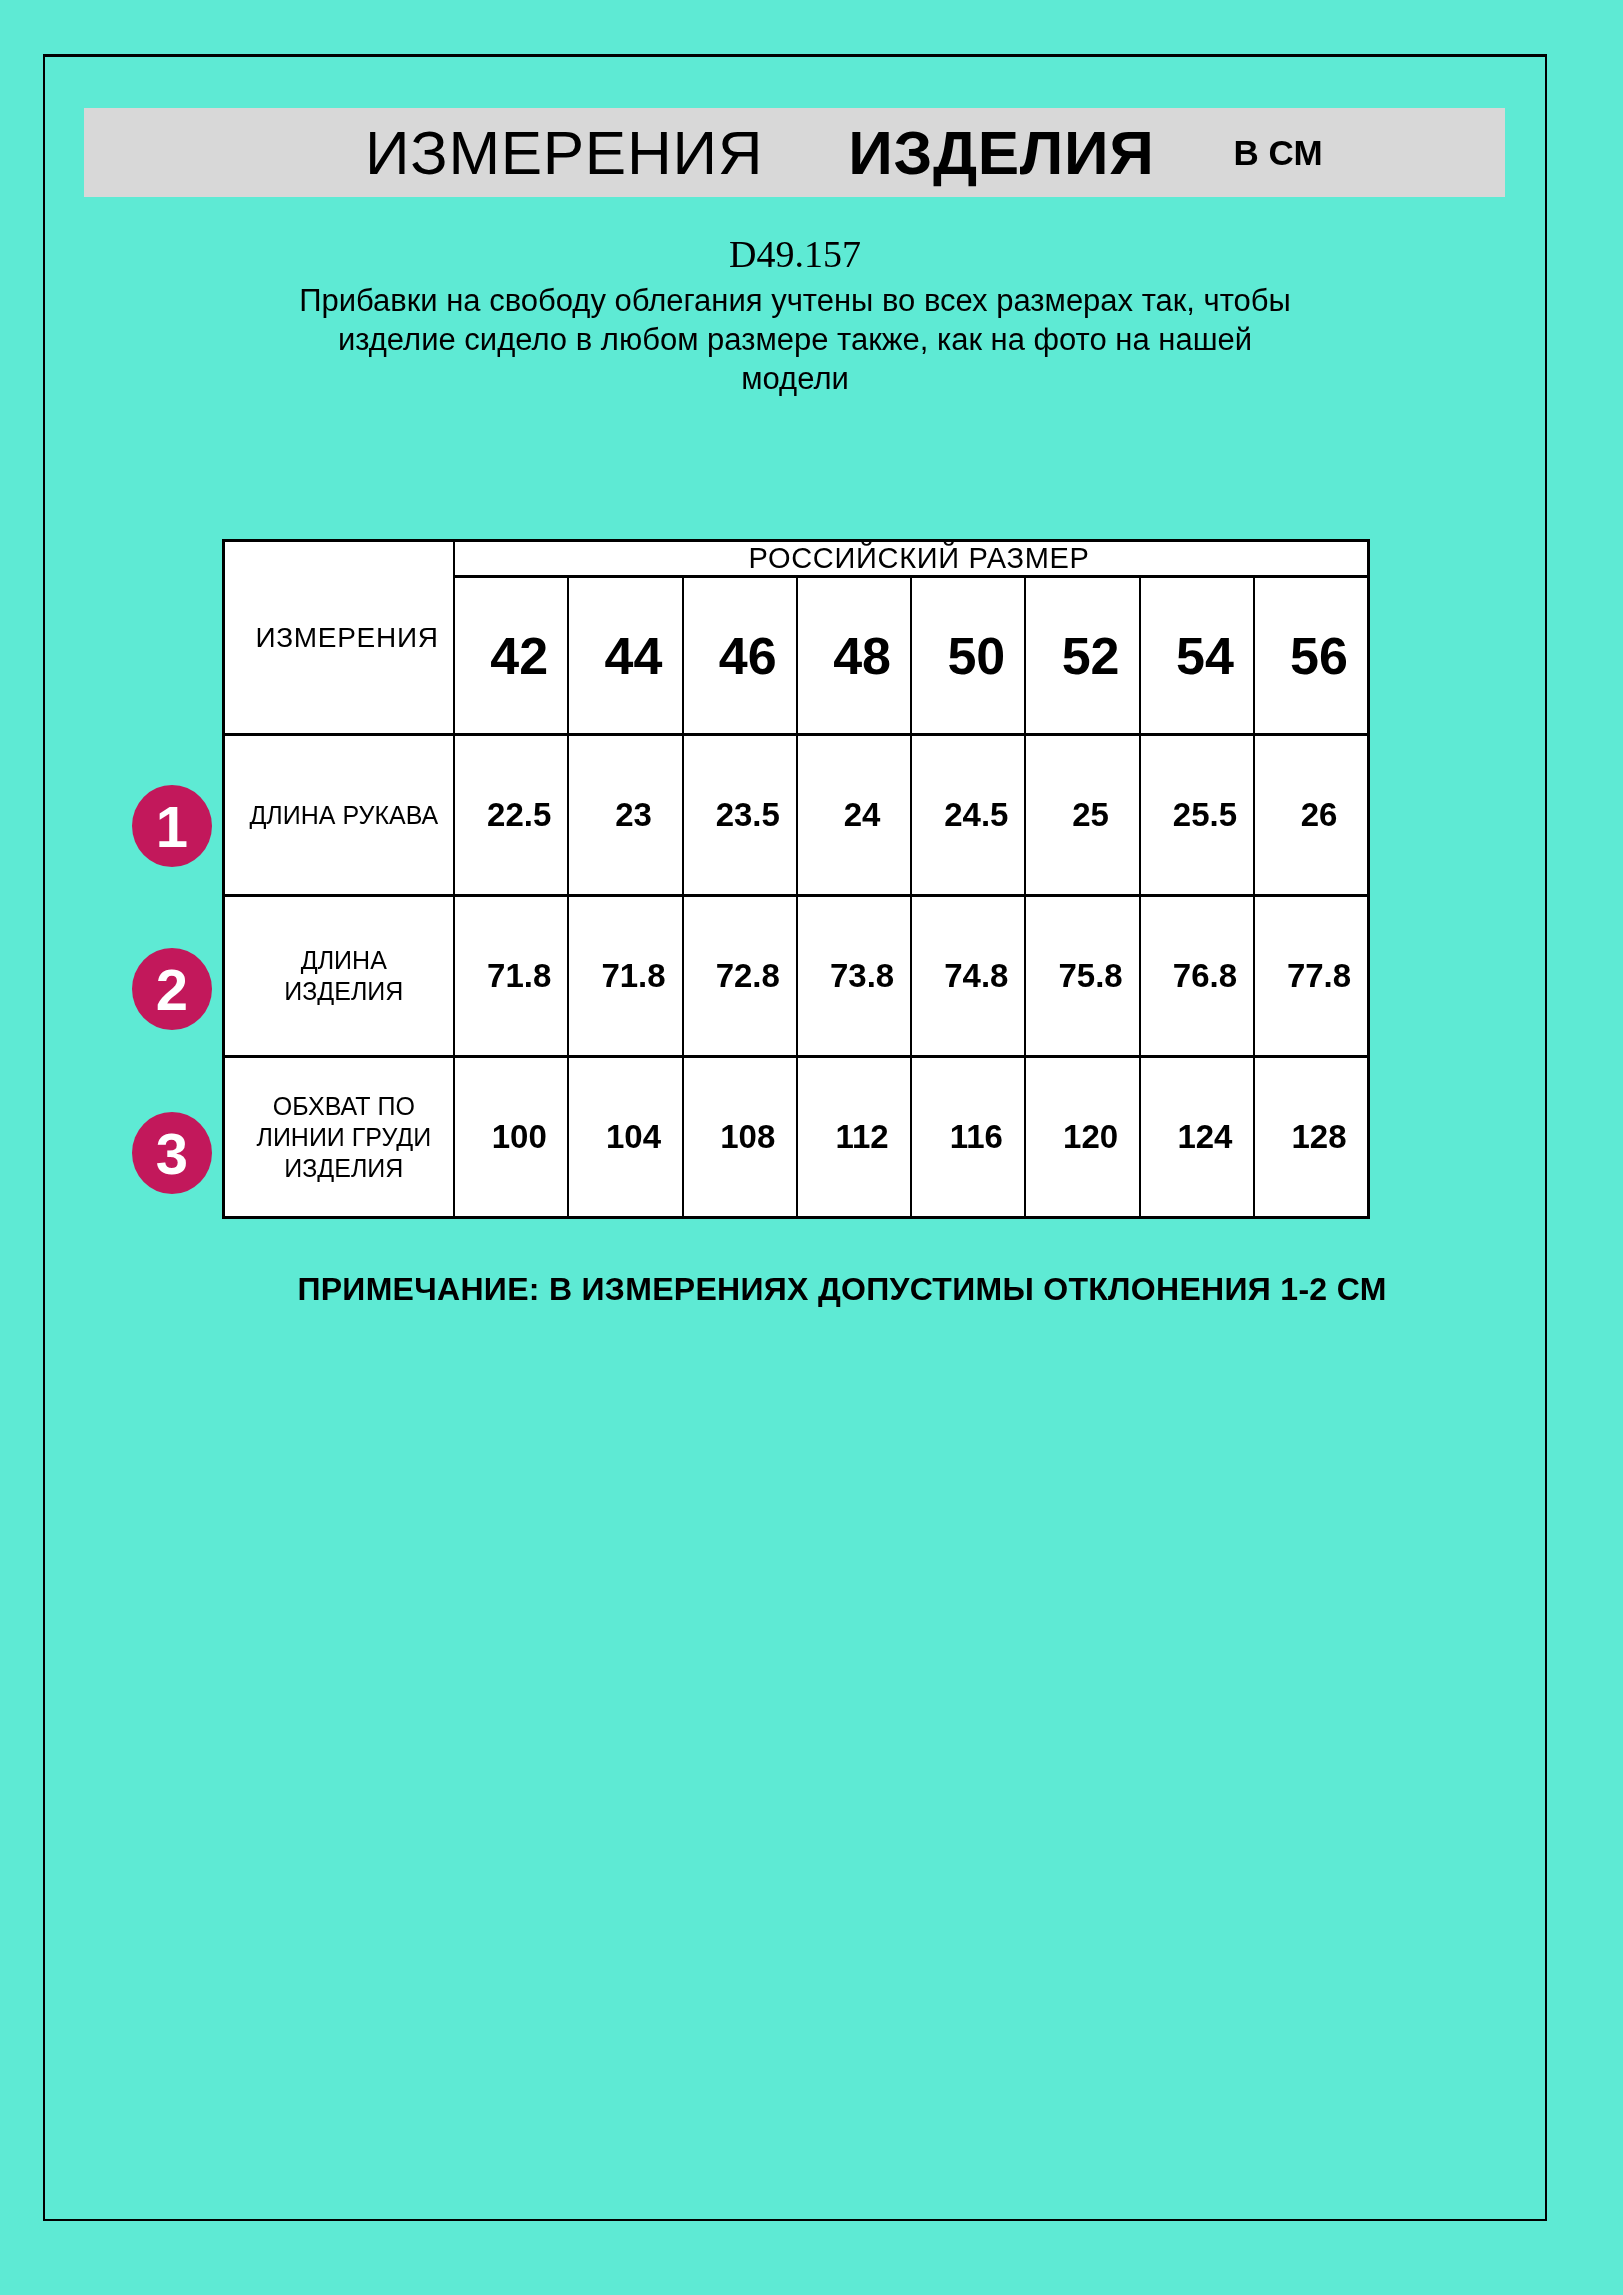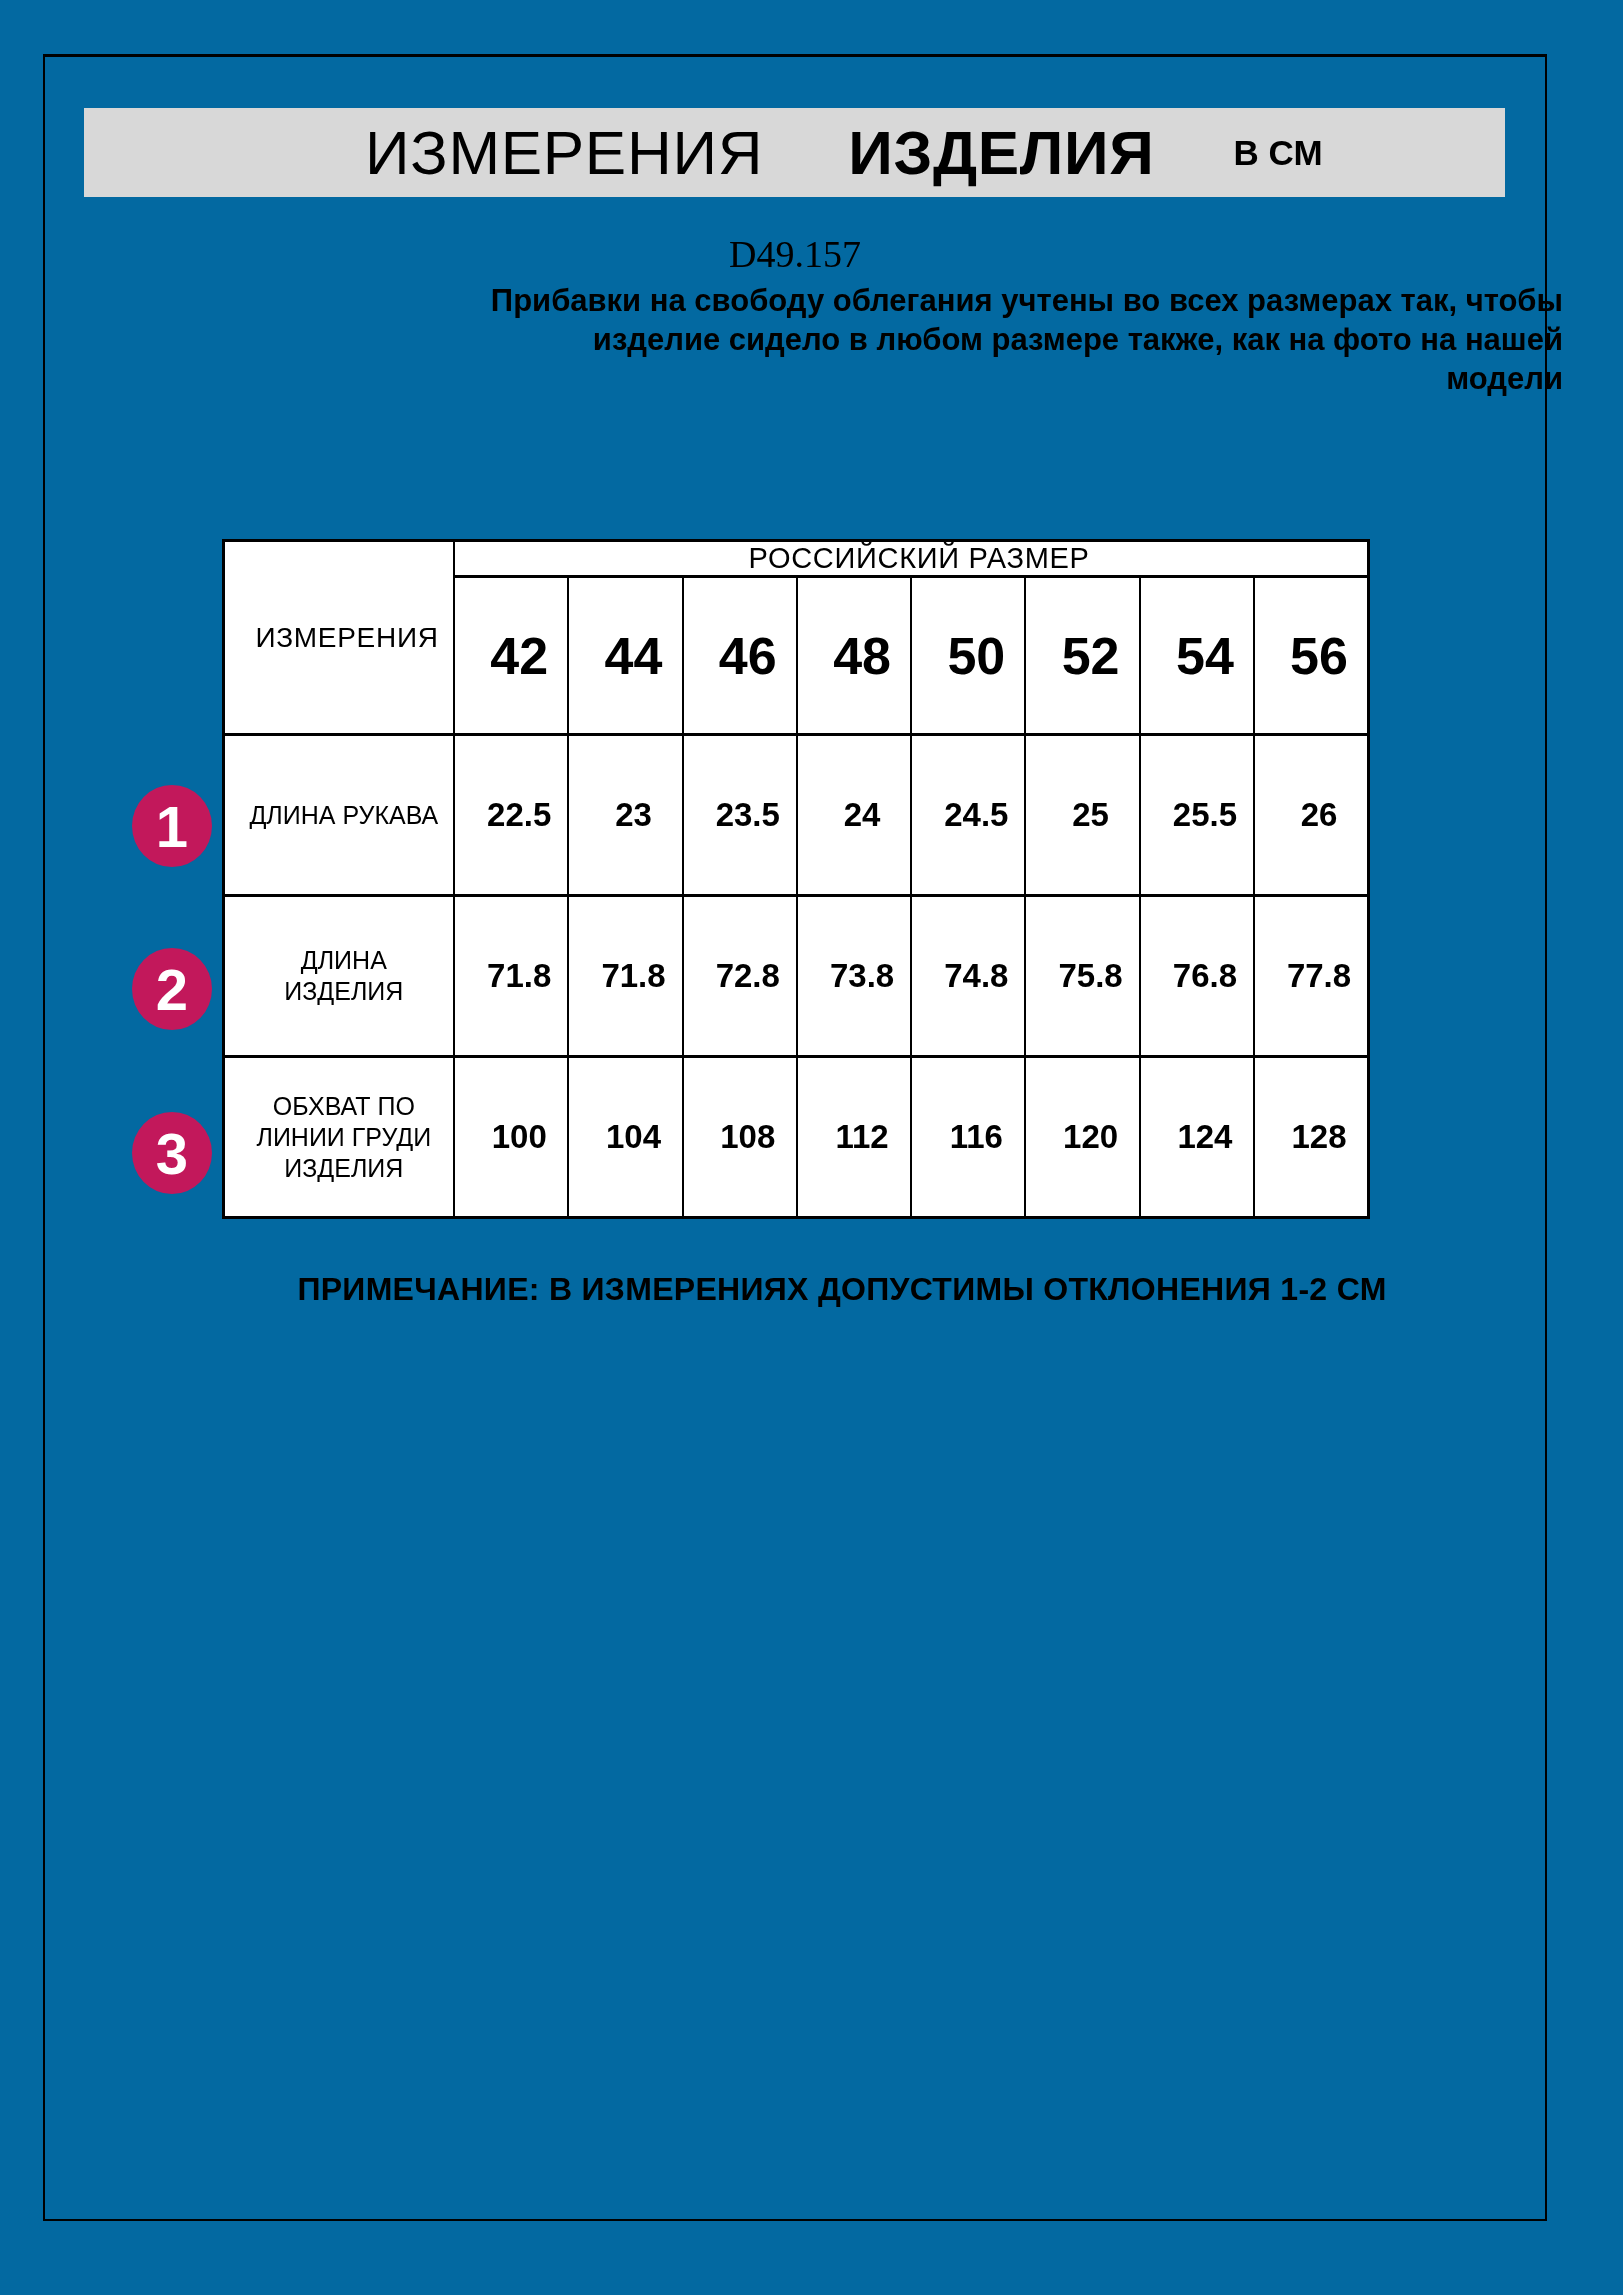--- a/index.html
+++ b/index.html
@@ -5,21 +5,21 @@
   * { margin: 0; padding: 0; box-sizing: border-box; }
   html, body { background: #ffffff; }
   body {
     font-family: "Liberation Sans", "DejaVu Sans", sans-serif;
     color: #000;
     width: 1623px;
     height: 2295px;
     position: relative;
     overflow: hidden;
   }
-  .page { position: absolute; inset: 0; background: #0369a1; }
+  .page { position: absolute; inset: 0; background: #5eead4; }
 
   
   .frame {
     position: absolute;
     left: 43px; top: 54px;
     width: 1504px; height: 2167px;
     border: 2.6px solid #000;
     border-top-width: 3.9px;
   }
 
@@ -58,27 +58,26 @@
     left: 0; top: 175px;
     width: 100%;
     text-align: center;
     font-size: 38px;
     font-weight: normal;
     font-family: Liberation Serif, serif;
   }
 
   .description {
     position: absolute;
-    left: 18px; top: 224px;
+    left: 0; top: 224px;
     width: 100%;
-    text-align: right;
+    text-align: center;
     font-size: 31px;
     line-height: 39px;
     white-space: pre-line;
-    font-weight: bold;
   }
 
   
   table.size-table {
     position: absolute;
     left: 177px; top: 482px;
     width: 1148px;
     border-collapse: collapse;
     table-layout: fixed;
     border: 3.3px solid #000;

